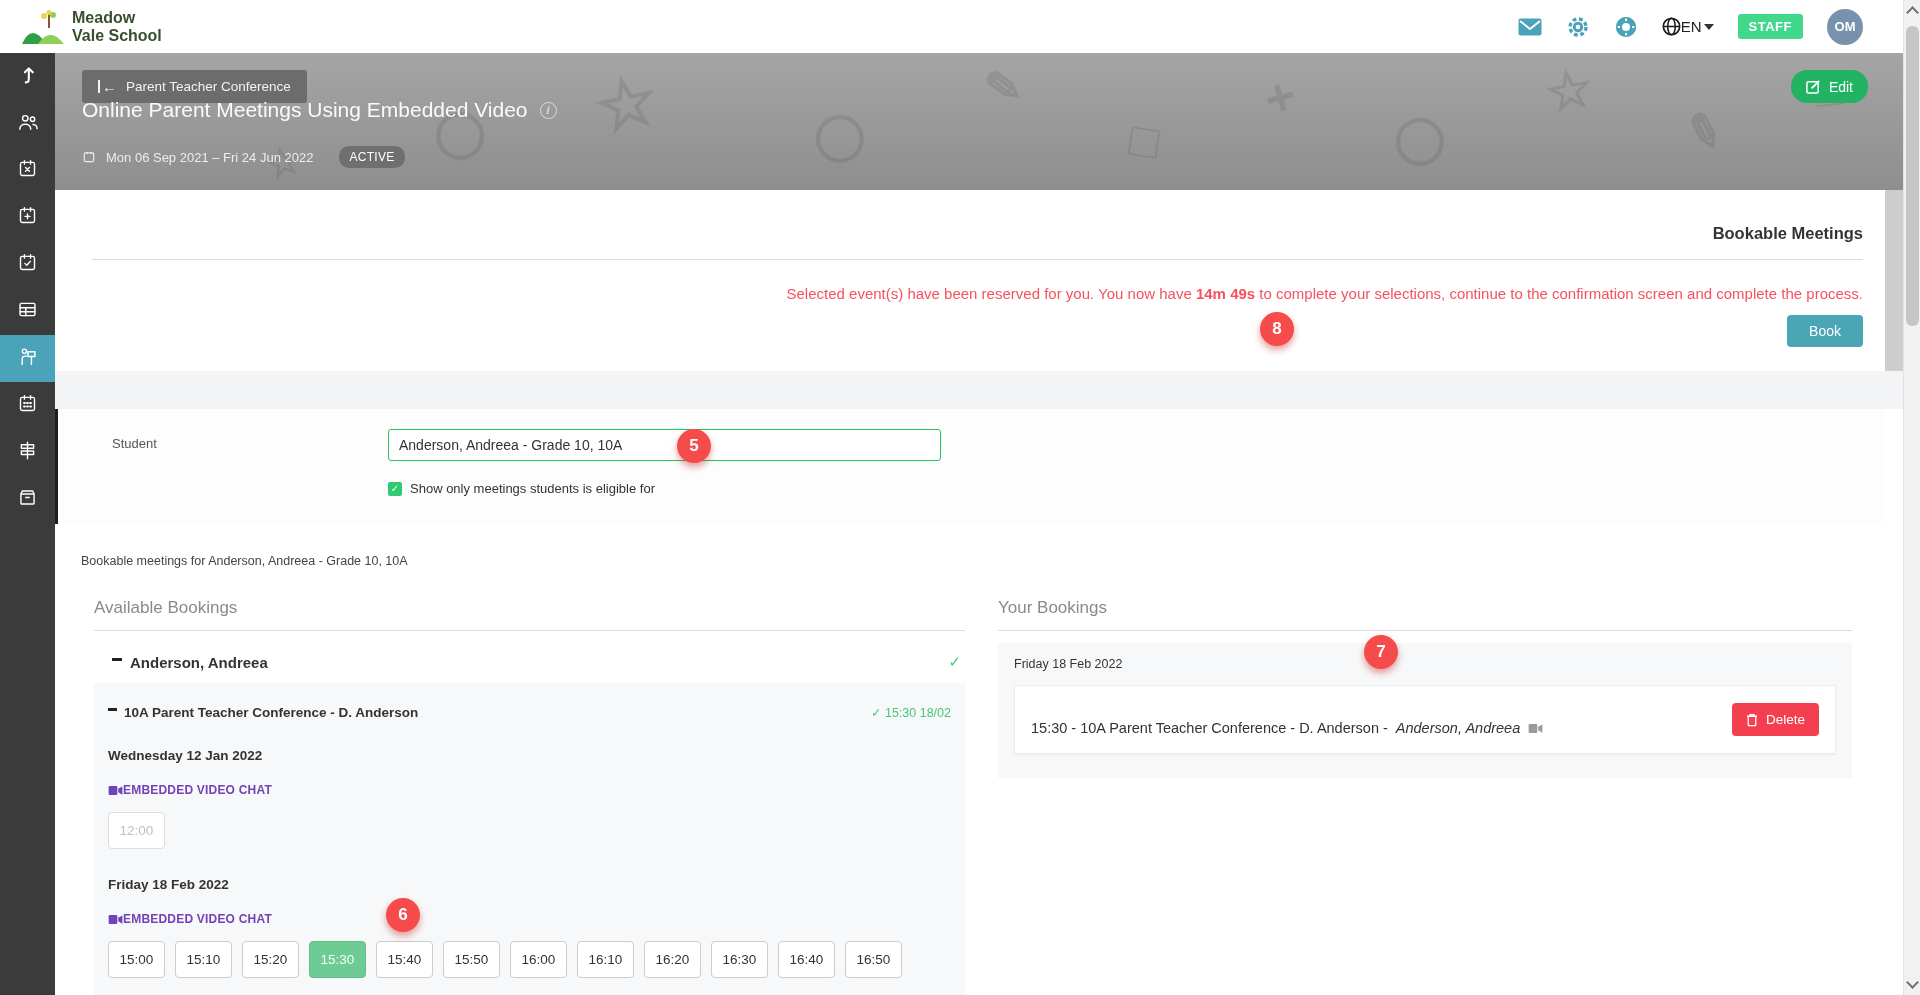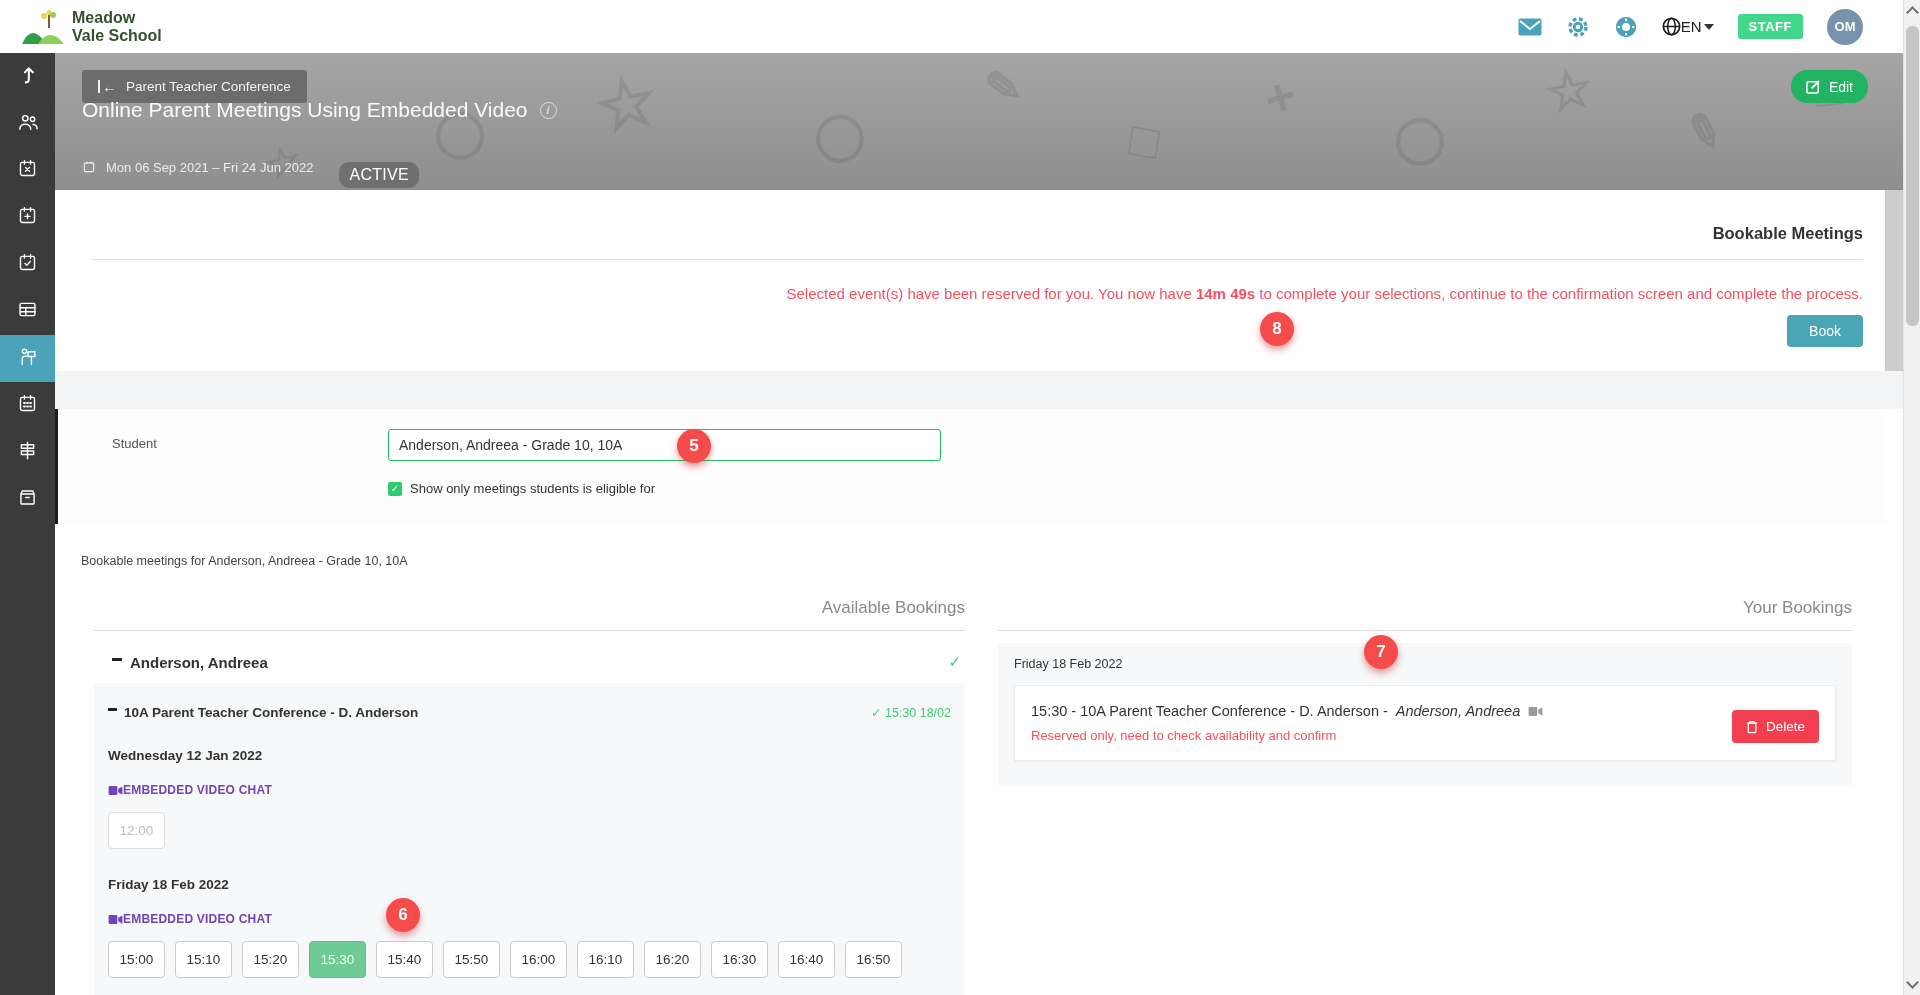--- a/index.html
+++ b/index.html
@@ -33,21 +33,21 @@
   .main { position:absolute; top:53px; left:55px; width:1848px; height:942px; background:#fff; overflow:hidden; }
 
   .hero { position:relative; height:137px; background:linear-gradient(#a5a5a5,#8e8e8e); overflow:hidden; }
   .doodles span { position:absolute; color:#3c3c3c; opacity:.14; font-weight:bold; }
   .back-btn { position:absolute; top:17px; left:27px; height:33px; background:#6c6c6c; color:#f2f2f2; font-size:13.5px; display:flex; align-items:center; gap:9px; padding:0 16px; border:none; border-radius:3px; cursor:pointer; }
   .back-arrow { display:inline-block; border-left:2px solid #f2f2f2; padding-left:2px; font-size:15px; line-height:13px; }
   .edit-btn { position:absolute; top:17px; right:35px; height:33px; background:#21b361; color:#fff; font-size:14px; border:none; border-radius:16px; padding:16px 15px; display:flex; align-items:center; gap:8px; cursor:pointer; }
   .hero-title { position:absolute; top:45px; left:27px; color:#fafafa; font-size:21px; font-weight:400; display:flex; align-items:center; gap:12px; }
   .info-icon { width:17px; height:17px; border:1.5px solid #dcdcdc; border-radius:50%; color:#dcdcdc; font-size:11px; font-weight:bold; display:inline-flex; align-items:center; justify-content:center; font-style:italic; cursor:pointer; }
   .hero-sub { position:absolute; top:93px; left:27px; display:flex; align-items:center; gap:10px; color:#ececec; font-size:13px; }
-  .active-badge { background:#6f6f6f; color:#fff; font-size:16px; padding:4px 10px; border-radius:10px; margin-left:16px; letter-spacing:.3px;margin-top:16px; }
+  .active-badge { background:#6f6f6f; color:#fff; font-size:12px; padding:4px 10px; border-radius:10px; margin-left:16px; letter-spacing:.3px; }
 
   .panel1-wrap { background:#cdcdcd; }
   .panel1 { background:#fff; margin-right:18px; padding:34px 22px 24px 37px; }
   .panel1 h2 { font-size:16.5px; color:#333;text-align:right; }
   .panel1 hr { border:none; border-top:1px solid #ddd; margin-top:16px; }
   .notice { margin-top:25px; text-align:right; font-size:15px; color:#f5515f; }
   .notice b { font-weight:bold; }
   .book-row { display:flex; justify-content:flex-end; margin-top:13px; }
   .book-btn { background:#4aa5b5; color:#fff; border:none; border-radius:4px; font-size:14px; padding:8px 22px; cursor:pointer; }
 
@@ -59,21 +59,21 @@
   .student-input { width:553px; height:32px; border:1px solid #22c55e; border-radius:3px; font-size:14px; color:#333; padding:4px 10px; font-family:"Liberation Sans", sans-serif; }
   .eligible-row { margin-left:276px; margin-top:20px; display:flex; align-items:center; gap:8px; }
   .checkbox { width:14px; height:14px; background:#2ecb71; border-radius:2px; color:#fff; font-size:10px; display:flex; align-items:center; justify-content:center; cursor:pointer; }
   .eligible-label { font-size:13px; color:#333; }
 
   .caption { margin:30px 0 0 26px; font-size:12.5px; color:#444; }
 
   .columns { display:flex; margin-top:30px; }
   .col-left { margin-left:39px; width:871px; }
   .col-right { margin-left:33px; width:854px; }
-  .col-head { font-size:17px; color:#8a8a8a; font-weight:400;text-align:right; }
+  .col-head { font-size:17px; color:#8a8a8a; font-weight:400; }
   .col-rule { border:none; border-top:1px solid #ddd; margin-top:12px; }
 
   .group-header { display:flex; justify-content:space-between; align-items:center; margin-top:22px; padding:0 4px 0 18px; }
   .group-name { font-size:15px; font-weight:bold; color:#333; display:flex; align-items:center; gap:8px; }
   .minus { display:inline-block; width:10px; height:3px; background:#222; margin-top:-6px; }
   .minus.sm { width:9px; height:2.5px; }
   .check-green { color:#43c873; font-size:15px; }
 
   .group-box { margin-top:12px; background:#f7f8f9; padding:22px 14px 20px 14px; }
   .meeting-header { display:flex; justify-content:space-between; align-items:flex-start; }
@@ -385,21 +385,20 @@
         <div class="booking-card">
           <div>
             <div class="booking-line1">
               <span>15:30 - 10A Parent Teacher Conference - D. Anderson - </span>
                 <span class="stud">Anderson, Andreea</span>
               <svg width="15" height="11" viewBox="0 0 16 12">
                   <rect x="0.5" y="1" width="9.5" height="10" rx="1.5" fill="#9a9a9a"></rect>
                   <polygon points="11,4 15.5,1.5 15.5,10.5 11,8" fill="#9a9a9a"></polygon>
                 </svg>
             </div>
-            <div class="booking-note">Reserved only, need to check availability and confirm</div>
           </div>
           <button class="delete-btn">
             <svg width="12" height="14" viewBox="0 0 14 16" style="fill:none;stroke:#fff;stroke-width:1.5;">
                 <line x1="1" y1="3.5" x2="13" y2="3.5"></line>
                 <path d="M4.8 3.5V1.8h4.4v1.7"></path>
                 <rect x="2.6" y="3.5" width="8.8" height="11" rx="1"></rect>
               </svg>
             <span>Delete</span>
           </button>
         </div>

